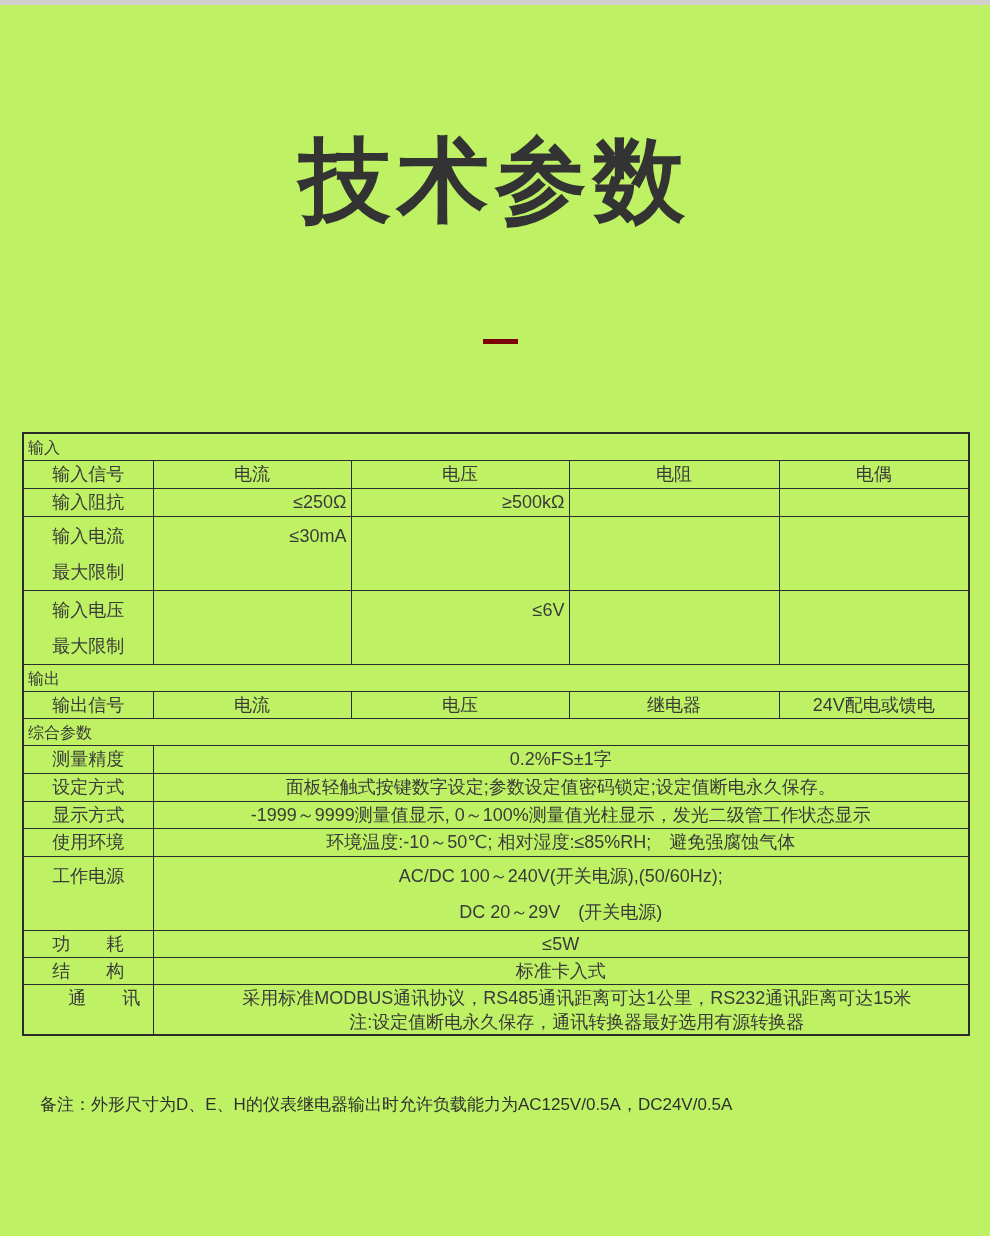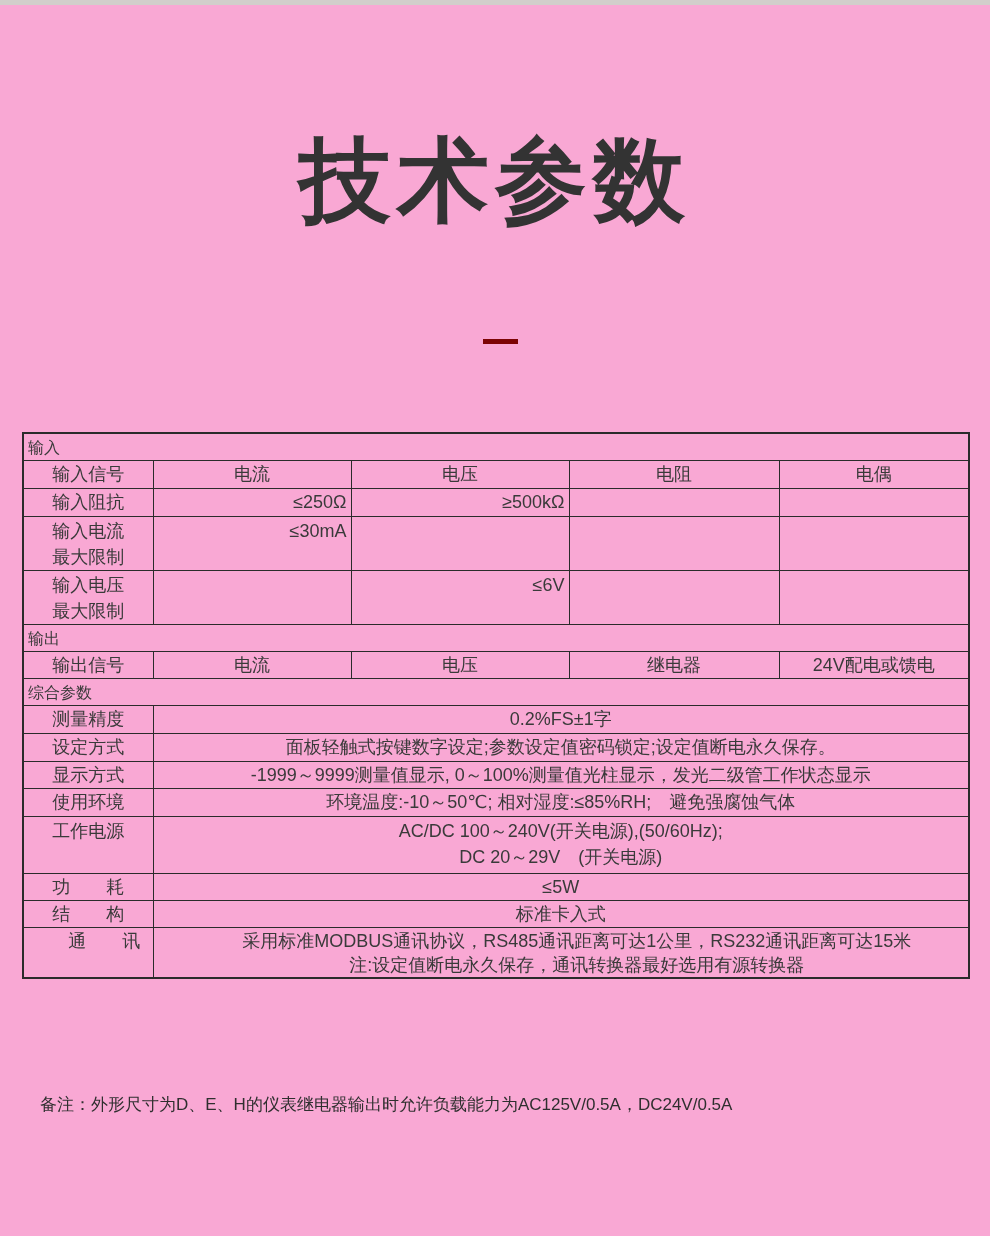--- a/index.html
+++ b/index.html
@@ -3,21 +3,21 @@
 <meta charset="utf-8">
 <style>
   html,body{margin:0;padding:0;}
   body{
     font-family:"Liberation Sans","DejaVu Sans",sans-serif;
     background:#faf7f7;
   }
   .page{
     position:relative;
     width:990px;height:1236px;
-    background:#f9a8d4;
+    background:#bef264;
     overflow:hidden;
     color:#383838;
   }
   .topbar{
     position:absolute;top:0;left:0;width:990px;height:5px;
     background:#d2cecb;
   }
   .title{
     position:absolute;top:128px;left:0;width:990px;
     margin:0;
@@ -52,21 +52,21 @@
   td.sec{ text-align:left; padding-left:24px; font-size:16px; }
   td.lab{ text-align:center; padding-left:0; padding-right:0; }
   td.ch { text-align:center; }
   td.val{ text-align:right; padding-left:24px; }
   td.v2 { padding-left:22px; }
   td.v3 { padding-left:80px; }
   td.vnote{ padding-left:8px; }
   td.v5 { text-align:center; padding-left:2px; }
   td.wide{ text-align:center; padding-left:9px; }
   tr.tall td{ line-height:24px; }
-  tr.two td{ line-height:26px;margin-left:40px; }
+  tr.two td{ line-height:36px;margin-left:40px; }
   tr.comm td{ line-height:24px;padding-left:36px; }
   .note{
     position:absolute;top:1094px;left:40px;width:920px;
     margin:0;
     font-size:17px;line-height:22px;
     color:#2f2f2f;
   }
 </style>
 </head>
 <body>

